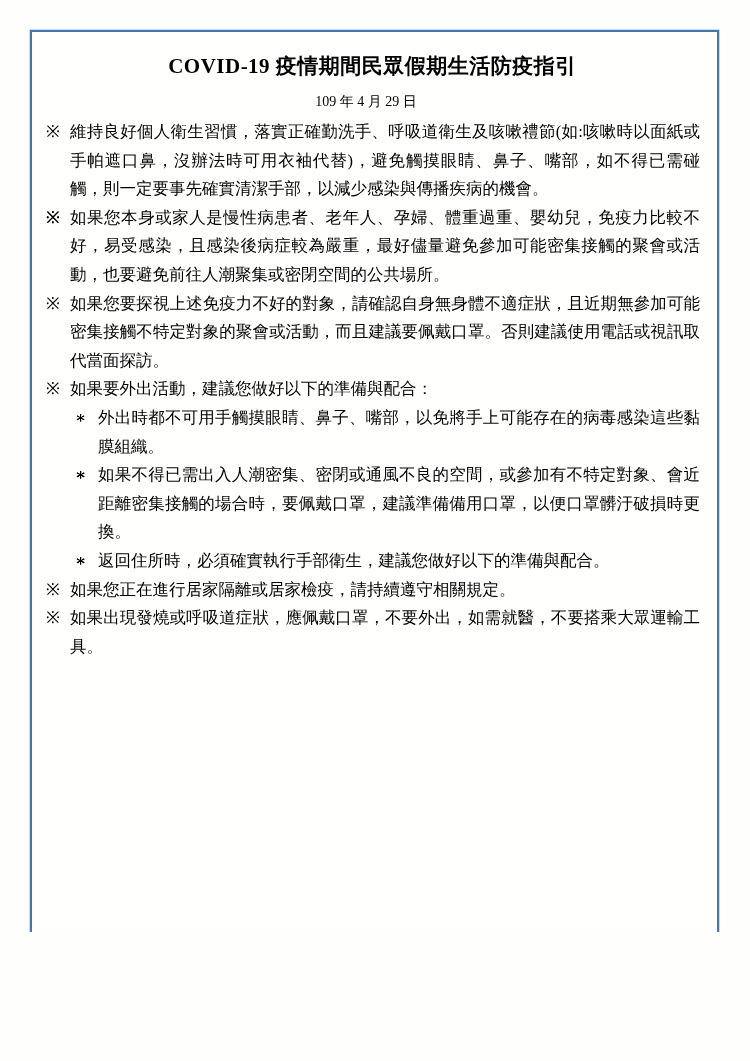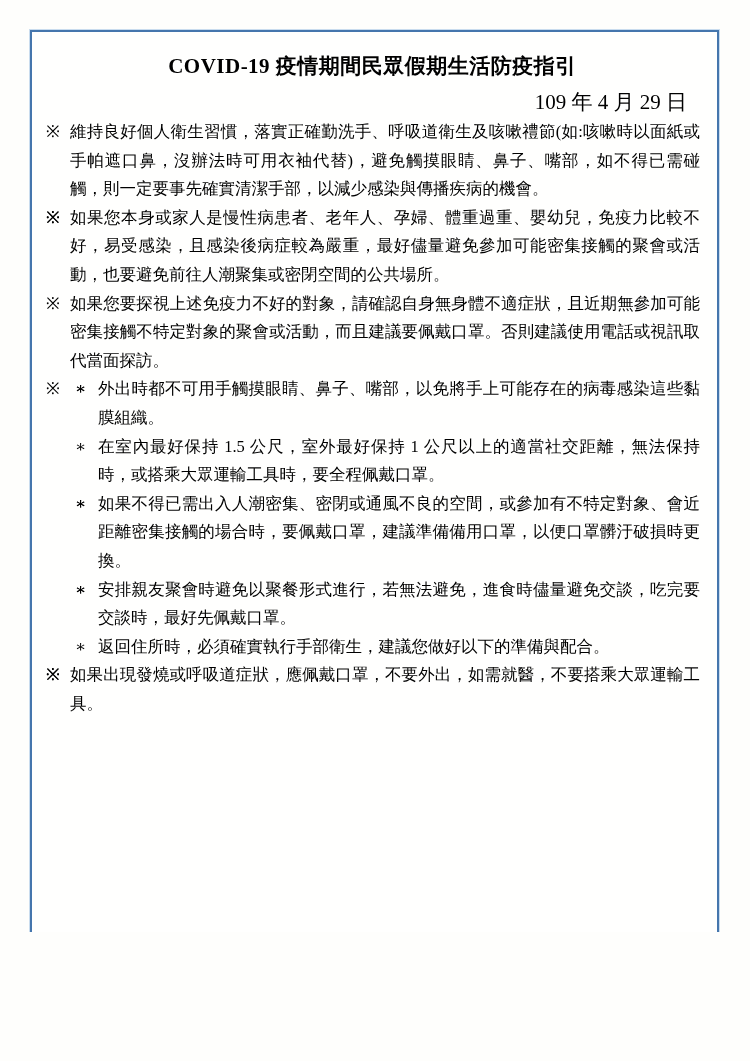--- a/index.html
+++ b/index.html
@@ -32,22 +32,22 @@
   }
   .doc-title {
     text-align: center;
     font-size: 21px;
     font-weight: bold;
     letter-spacing: 0.5px;
     margin-top: 9px;
     line-height: 30px;
   }
   .doc-date {
-    text-align: right;
-    font-size: 21px;
+    text-align: center;
+    font-size: 14px;
     line-height: 26px;
     margin: 8px 13px 3px 0;
   }
   .para {
     position: relative;
     font-size: 16.5px;
     line-height: 28.6px;
     text-align: justify;
     text-justify: inter-ideograph;
   }
@@ -83,50 +83,50 @@
       <div class="para l1">
         <span class="marker">※</span>
       </div>
       <div class="para l1">
         <span class="marker">※</span><span>如果您本身或家人是慢性病患者、老年人、孕婦、體重過重、嬰幼兒，免疫力比較不好，易受感染，且感染後病症較為嚴重，最好儘量避免參加可能密集接觸的聚會或活動，也要避免前往人潮聚集或密閉空間的公共場所。</span>
       </div>
       <div class="para l1">
         <span class="marker">※</span><span>如果您要探視上述免疫力不好的對象，請確認自身無身體不適症狀，且近期無參加可能密集接觸不特定對象的聚會或活動，而且建議要佩戴口罩。否則建議使用電話或視訊取代當面探訪。</span>
       </div>
       <div class="para l1">
-        <span class="marker">※</span>
+        <span class="marker">※</span><span>如果要外出活動，建議您做好以下的準備與配合：</span>
       </div>
 
       <div class="para l2">
         <span class="marker">∗</span>
       </div>
       <div class="para l2">
         <span class="marker">∗</span><span>外出時都不可用手觸摸眼睛、鼻子、嘴部，以免將手上可能存在的病毒感染這些黏膜組織。</span>
       </div>
       <div class="para l2">
-        <span class="marker">∗</span><span>在室內最好保持 1.5 公尺，室外最好保持 1 公尺以上的適當社交距離，無法保持時，或搭乘大眾運輸工具時，要全程佩戴口罩。</span>
+        <span class="marker">∗</span>
       </div>
       <div class="para l2">
         <span class="marker">∗</span>
       </div>
       <div class="para l2">
         <span class="marker">∗</span><span>如果不得已需出入人潮密集、密閉或通風不良的空間，或參加有不特定對象、會近距離密集接觸的場合時，要佩戴口罩，建議準備備用口罩，以便口罩髒汙破損時更換。</span>
       </div>
       <div class="para l2">
         <span class="marker">∗</span>
       </div>
       <div class="para l2">
-        <span class="marker">∗</span><span>安排親友聚會時避免以聚餐形式進行，若無法避免，進食時儘量避免交談，吃完要交談時，最好先佩戴口罩。</span>
+        <span class="marker">∗</span>
       </div>
       <div class="para l2">
         <span class="marker">∗</span><span>返回住所時，必須確實執行手部衛生，建議您做好以下的準備與配合。</span>
       </div>
 
       <div class="para l1">
-        <span class="marker">※</span>
+        <span class="marker">※</span><span>如果您正在進行居家隔離或居家檢疫，請持續遵守相關規定。</span>
       </div>
       <div class="para l1">
         <span class="marker">※</span><span>如果出現發燒或呼吸道症狀，應佩戴口罩，不要外出，如需就醫，不要搭乘大眾運輸工具。</span>
       </div>
 
     </div>
   </div>
 </div>
 
 </body></html>

